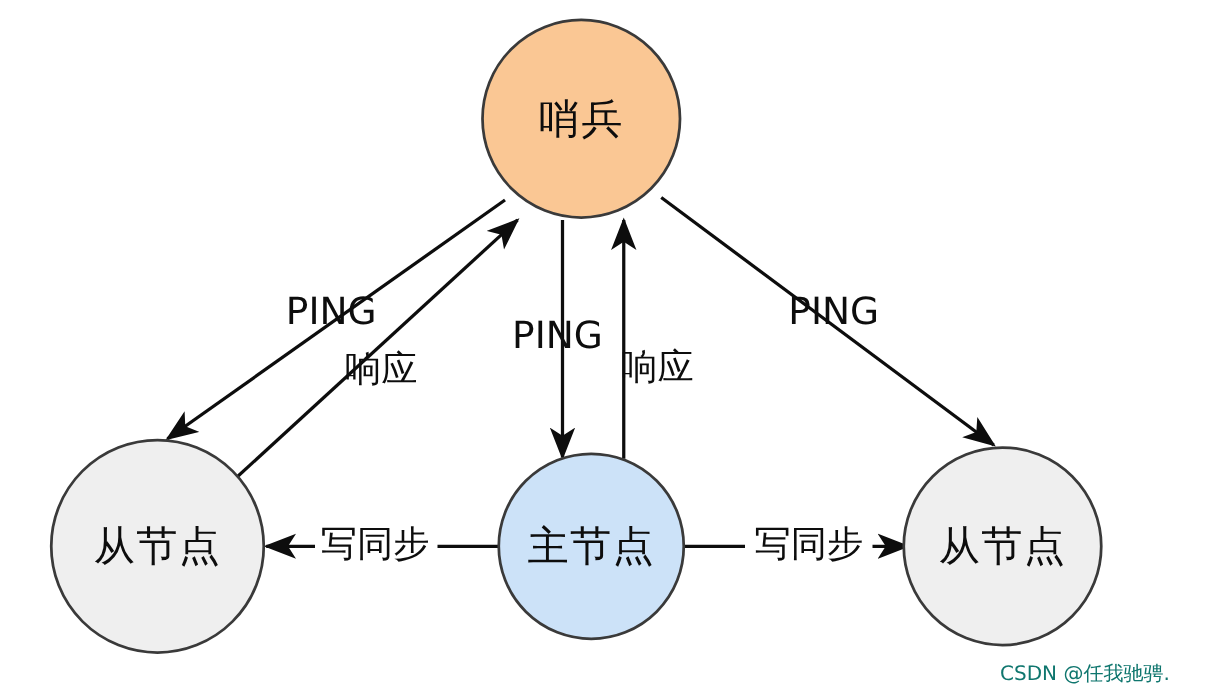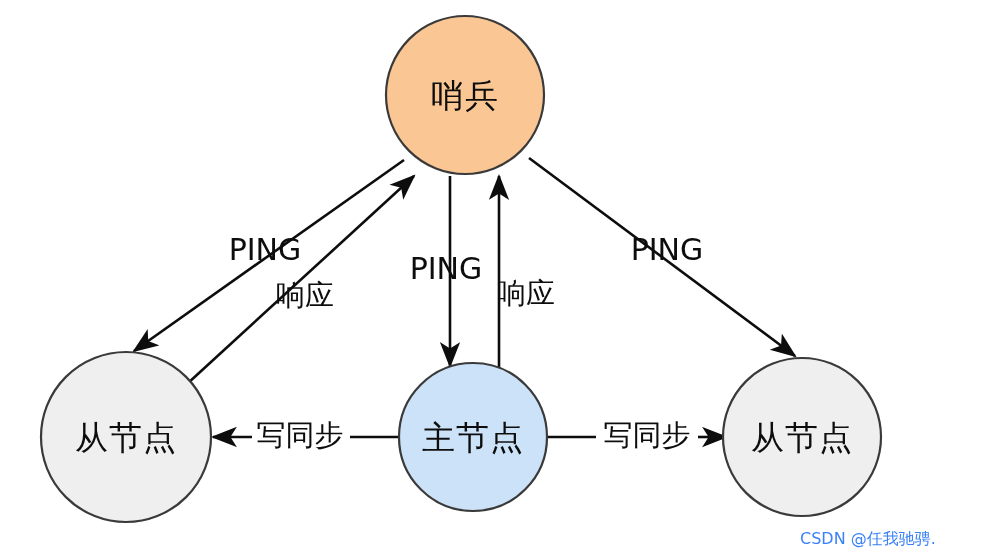--- a/index.html
+++ b/index.html
@@ -63,21 +63,21 @@
   #watermark-juejin {
     left: 806px;
     top: 514px;
     font-size: 15px;
     color: #c9c9c9;
   }
   #watermark-csdn {
     left: 800px;
     top: 529px;
     font-size: 16px;
-    color: #3b82f6;
+    color: #0f766e;
   }
 </style>
 </head>
 <body>
 
 <div id="diagram-root">
 
   <svg id="redis-sentinel-svg" viewBox="0 0 982 560">
     <defs>
       <marker id="arrow-head" markerWidth="11" markerHeight="11" refX="9.2" refY="4" orient="auto" markerUnits="strokeWidth">

